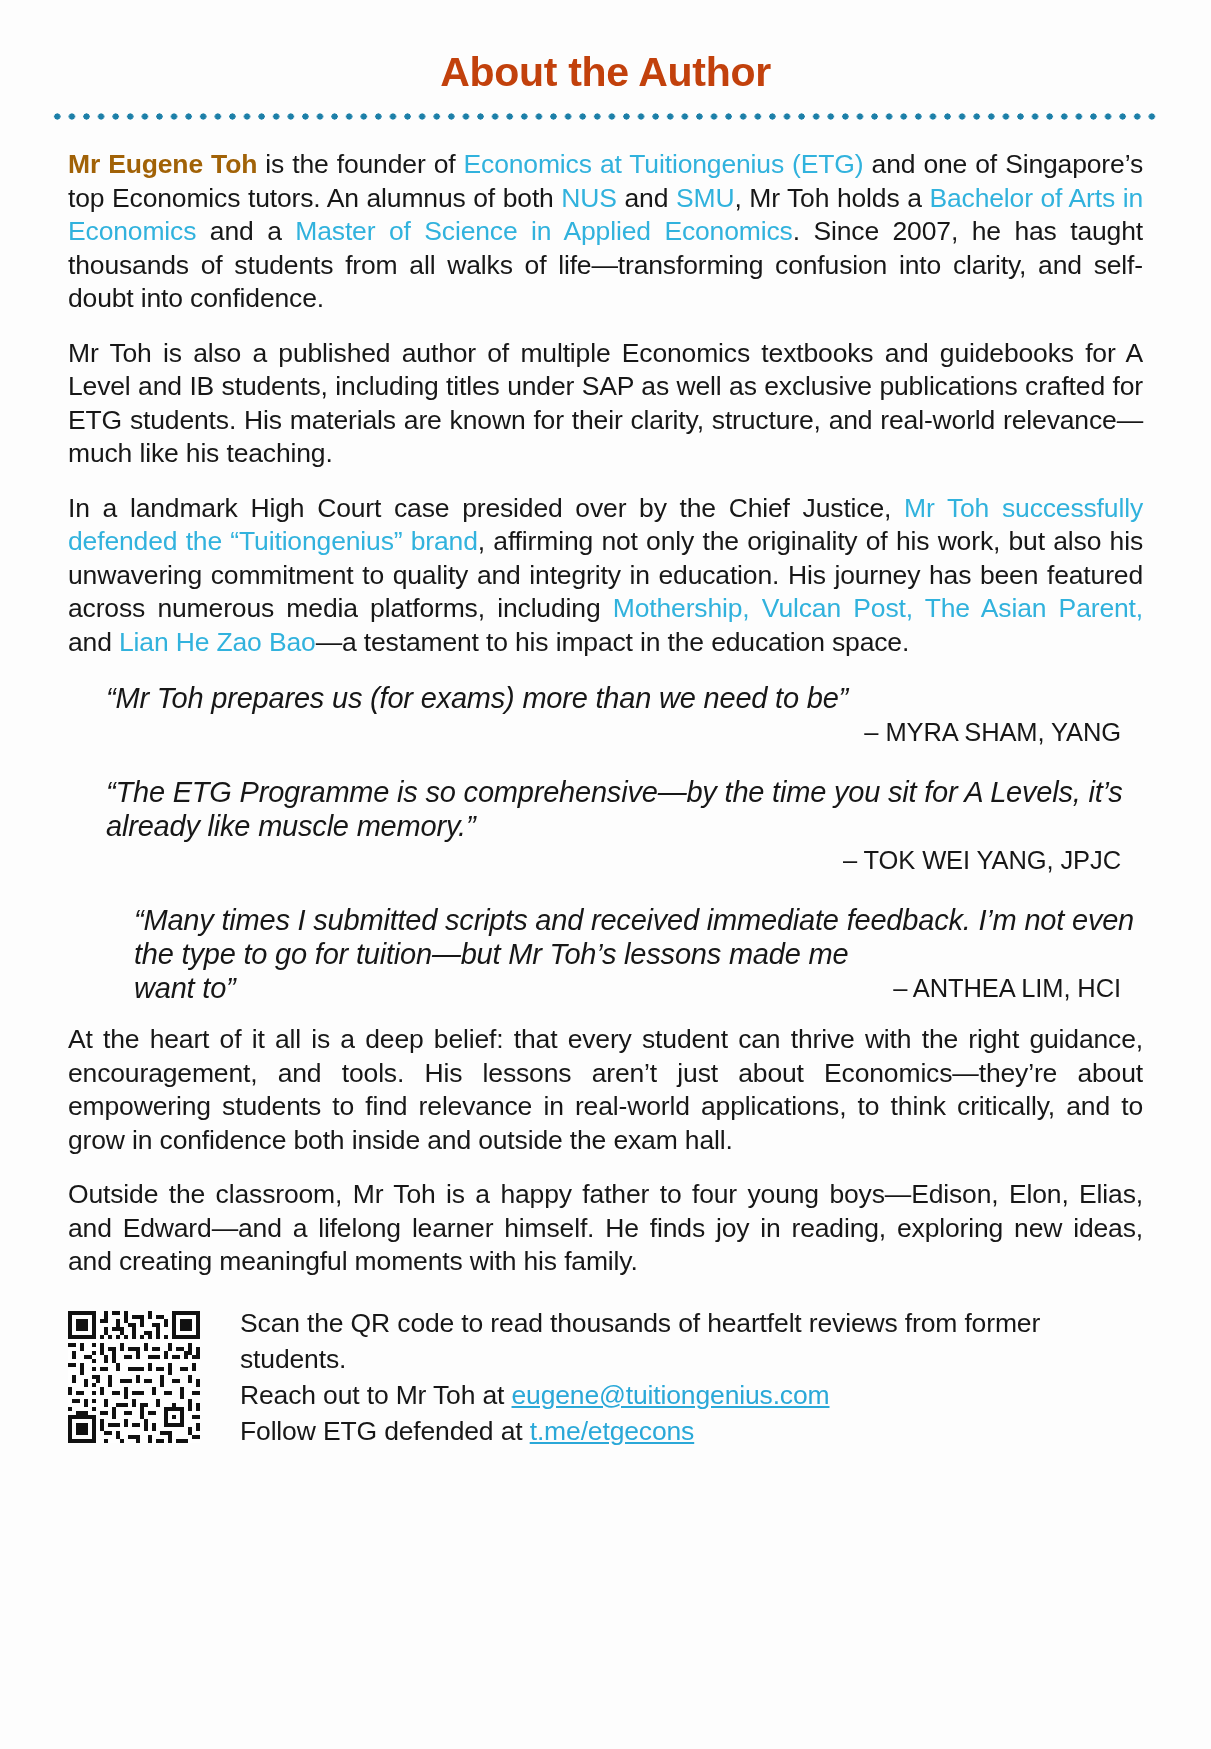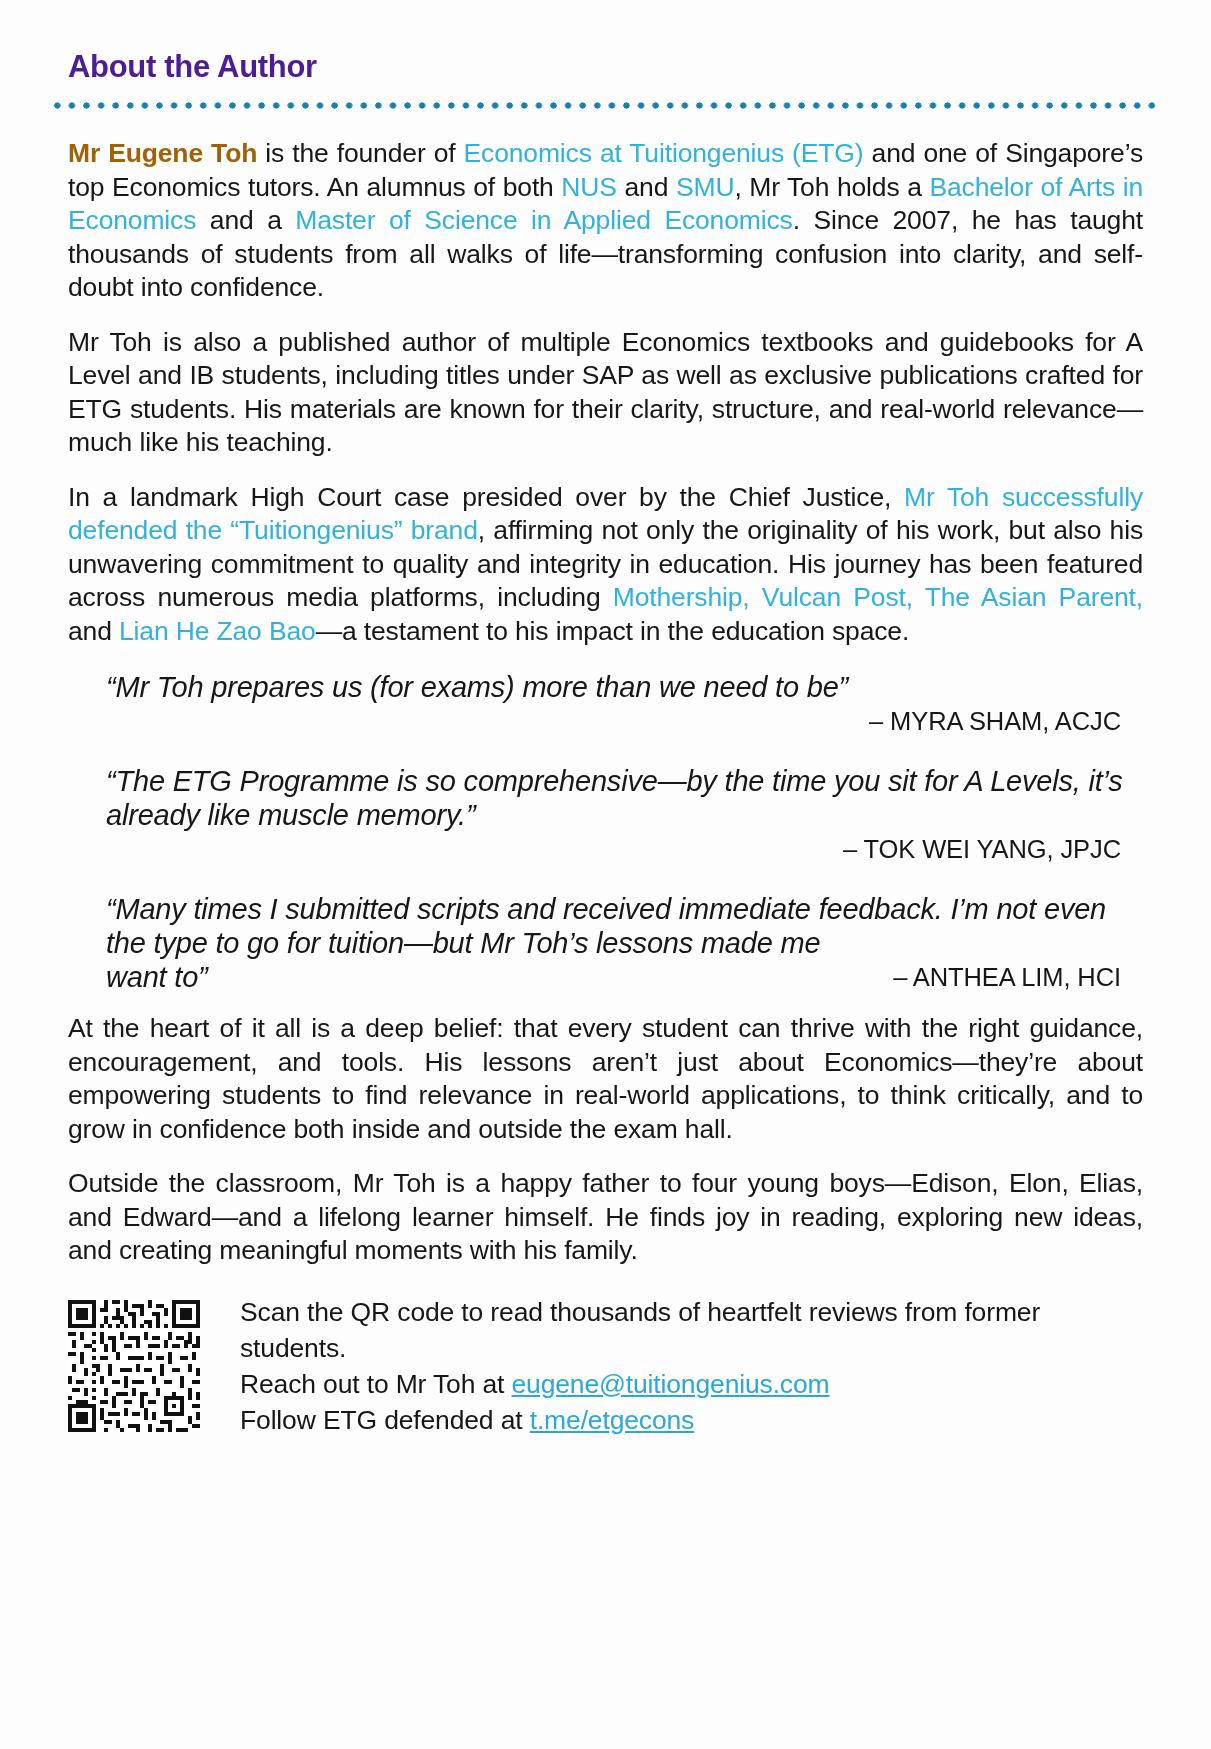--- a/index.html
+++ b/index.html
@@ -18,24 +18,24 @@
     position: relative;
     width: 1211px;
     height: 1749px;
     box-sizing: border-box;
     padding: 0 68px;
     background: #fdfdfd;
   }
 
   
   .page-title {
-    text-align: left;
-    font-size: 31px;
+    text-align: center;
+    font-size: 41px;
     font-weight: bold;
-    color: #4c1d95;
+    color: #c2410c;
     letter-spacing: -0.3px;
     padding-top: 50px;
     margin: 0 0 16px 0;
     line-height: 1.1;
   }
   .dotted-divider {
     height: 11px;
     margin: 0 -18px 26px -18px;
     background-image: radial-gradient(circle, #1c7fa8 0 2.9px, rgba(0,0,0,0) 3.3px);
     background-size: 14.6px 11px;
@@ -63,21 +63,21 @@
   }
 
   
   .testimonials {
     margin: 22px 0 18px 0;
     padding-left: 38px;
   }
   .testimonial {
     margin-bottom: 26px;
   }
-  .testimonial:last-child { margin-bottom: 0; }
+  .testimonial:last-child { margin-bottom: 0; margin-left: 28px; }
   .quote-text {
     font-size: 29px;
     line-height: 34px;
     font-style: italic;
     color: #171717;
     margin: 0;
     letter-spacing: -0.2px;
   }
   .attribution {
     font-size: 25.5px;
@@ -139,21 +139,21 @@
   <p class="para"><span class="name-bold">Mr Eugene Toh</span><span> is the founder of </span><span class="hl">Economics at Tuitiongenius (ETG)</span><span> and one of Singapore’s top Economics tutors. An alumnus of both </span><span class="hl">NUS</span><span> and </span><span class="hl">SMU</span><span>, Mr Toh holds a </span><span class="hl">Bachelor of Arts in Economics</span><span> and a </span><span class="hl">Master of Science in Applied Economics</span><span>. Since 2007, he has taught thousands of students from all walks of life—transforming confusion into clarity, and self-doubt into confidence.</span></p>
 
   <p class="para">Mr Toh is also a published author of multiple Economics textbooks and guidebooks for A Level and IB students, including titles under SAP as well as exclusive publications crafted for ETG students. His materials are known for their clarity, structure, and real-world relevance—much like his teaching.</p>
 
   <p class="para"><span>In a landmark High Court case presided over by the Chief Justice, </span><span class="hl">Mr Toh successfully defended the “Tuitiongenius” brand</span><span>, affirming not only the originality of his work, but also his unwavering commitment to quality and integrity in education. His journey has been featured across numerous media platforms, including </span><span class="hl">Mothership, Vulcan Post, The Asian Parent,</span><span> and </span><span class="hl">Lian He Zao Bao</span><span>—a testament to his impact in the education space.</span></p>
 
   <div class="testimonials">
 
     <div class="testimonial">
       <p class="quote-text">“Mr Toh prepares us (for exams) more than we need to be”</p>
-      <p class="attribution">– MYRA SHAM, ACJC</p>
+      <p class="attribution">– MYRA SHAM, YANG</p>
     </div>
 
     <div class="testimonial">
       <p class="quote-text">“The ETG Programme is so comprehensive—by the time you sit for A Levels, it’s already like muscle memory.”</p>
       <p class="attribution">– TOK WEI YANG, JPJC</p>
     </div>
 
     <div class="testimonial">
       <p class="quote-text">“Many times I submitted scripts and received immediate feedback. I’m not even the type to go for tuition—but Mr Toh’s lessons made me</p>
       <p class="quote-text">want to”</p>

